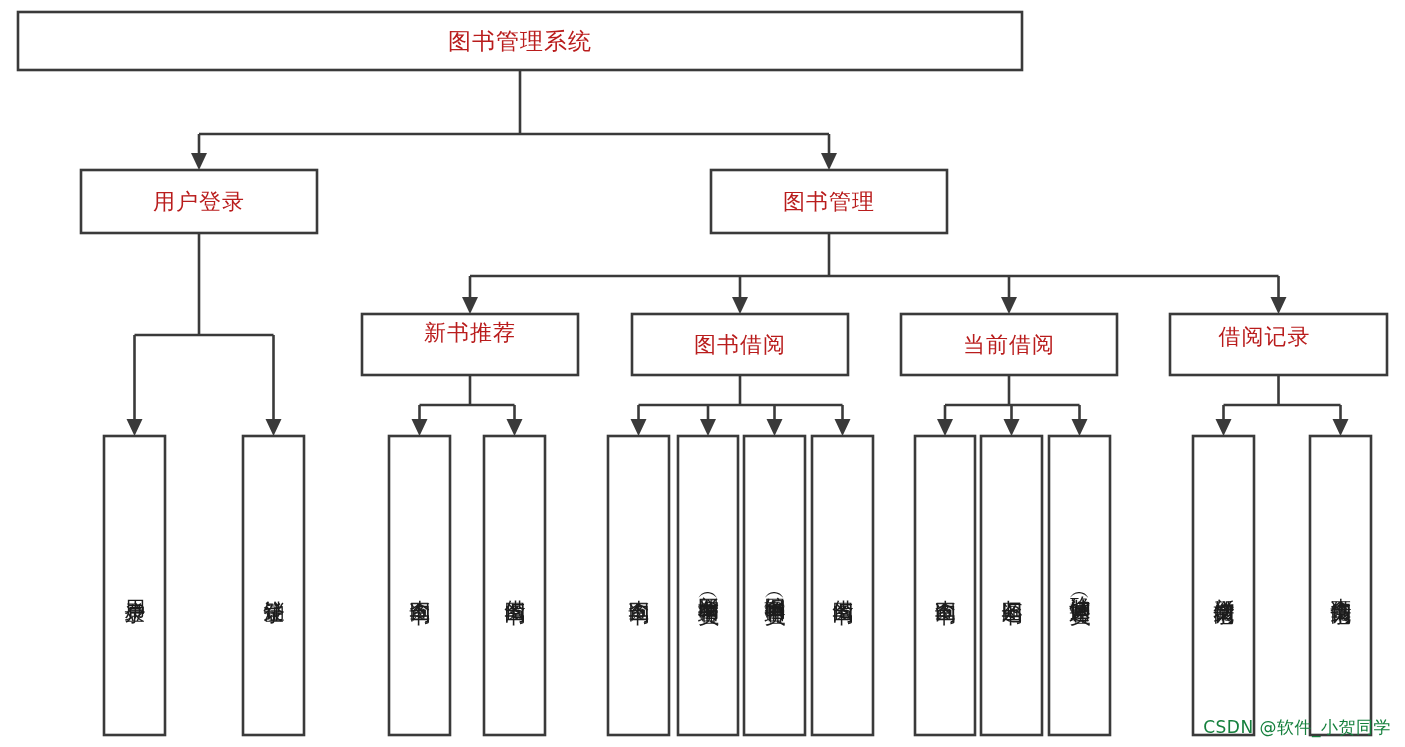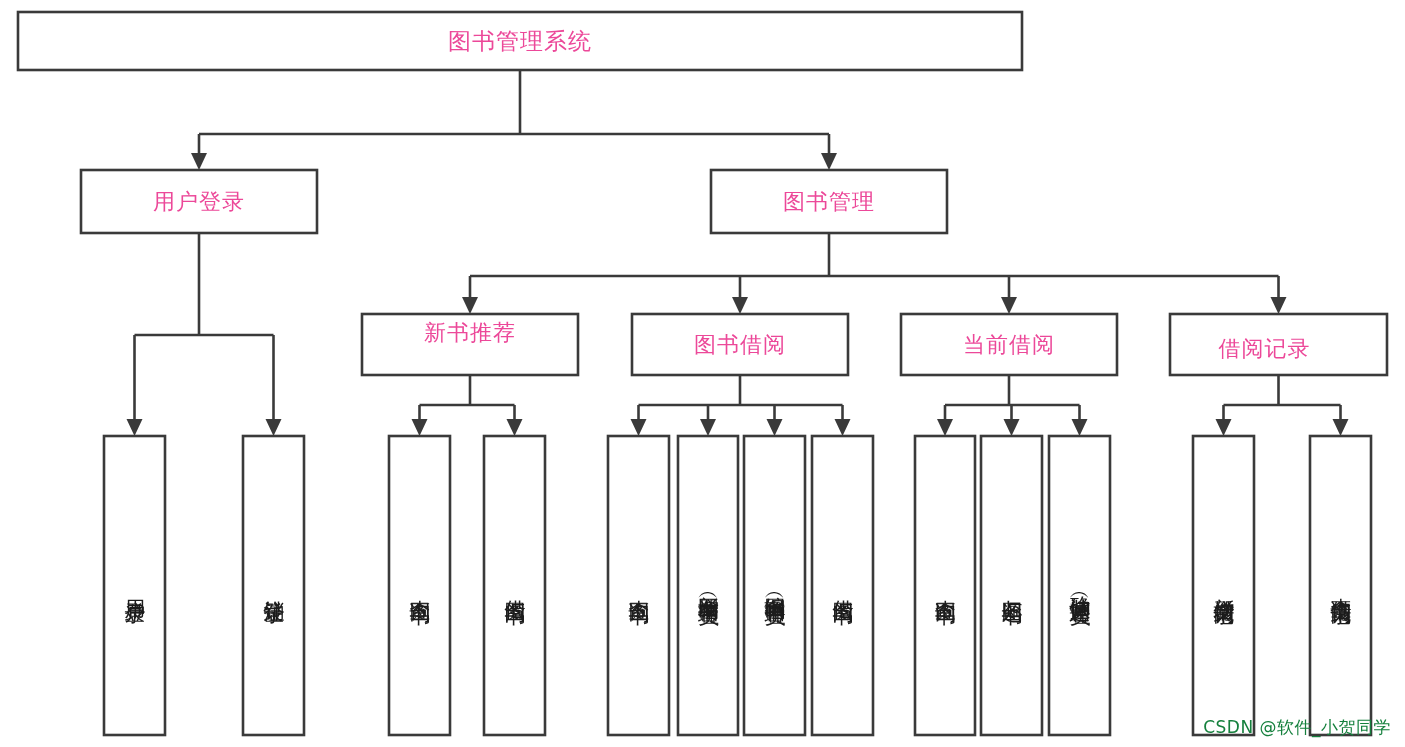--- a/index.html
+++ b/index.html
@@ -65,21 +65,21 @@
     position: absolute;
     display: flex;
     align-items: center;
     justify-content: center;
     pointer-events: none;
   }
   .horiz-text {
     font-family: "DejaVu Sans", "Liberation Sans", sans-serif;
     font-size: 22px;
     letter-spacing: 1px;
-    color: #ec4899;
+    color: #b91c1c;
     white-space: nowrap;
   }
   .root-text {
     font-size: 23px;
   }
   #watermark {
     position: absolute;
     right: 14px;
     bottom: 8px;
     font-family: "DejaVu Sans", "Liberation Sans", sans-serif;
@@ -186,21 +186,21 @@
       </div>
       <div class="horiz-text-wrap" style="left: 362px; top: 302px; width: 216px; height: 61px;">
         <div class="horiz-text">新书推荐</div>
       </div>
       <div class="horiz-text-wrap" style="left: 632px; top: 314px; width: 216px; height: 61px; align-items: center;">
         <div class="horiz-text">图书借阅</div>
       </div>
       <div class="horiz-text-wrap" style="left: 901px; top: 314px; width: 216px; height: 61px;">
         <div class="horiz-text">当前借阅</div>
       </div>
-      <div class="horiz-text-wrap" style="left: 1170px; top: 318px; width: 189px; height: 61px;">
+      <div class="horiz-text-wrap" style="left: 1170px; top: 306px; width: 189px; height: 61px;">
         <div class="horiz-text">借阅记录</div>
       </div>
       <div class="vert-text-wrap" style="left: 104px; top: 436px; width: 61px; height: 299px; align-items: center;">
         <div class="vert-text">用户登录</div>
       </div>
       <div class="vert-text-wrap" style="left: 243px; top: 436px; width: 61px; height: 299px; align-items: center;">
         <div class="vert-text">注销登录</div>
       </div>
       <div class="vert-text-wrap" style="left: 389px; top: 436px; width: 61px; height: 299px; align-items: center;">
         <div class="vert-text">查询图书</div>

